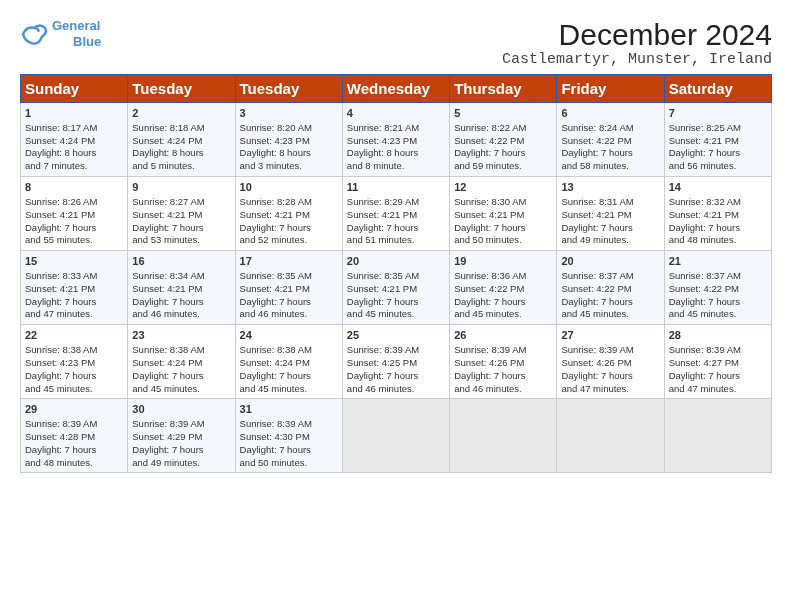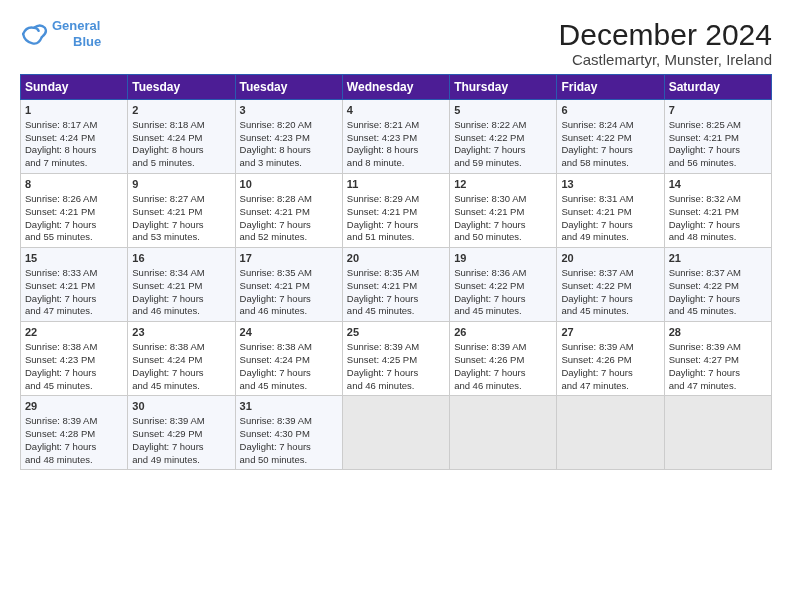--- a/index.html
+++ b/index.html
@@ -46,31 +46,32 @@
     }
     .main-title {
       font-size: 30px;
       font-weight: normal;
       color: #222;
       line-height: 1.1;
     }
     .subtitle {
       font-size: 15px;
       color: #444;
+      font-family: Liberation Mono, monospace;
     }
     .calendar {
       width: 100%;
       flex: 1;
       border-collapse: collapse;
       table-layout: fixed;
     }
     .calendar thead th {
-      background-color: #4c1d95;
+      background-color: #c2410c;
       color: #fff;
-      font-size: 12px;
+      font-size: 15px;
       font-weight: bold;
       padding: 5px 4px;
       text-align: left;
       border: 1px solid #2a5ab0;
     }
     .calendar tbody td {
       vertical-align: top;
       font-size: 9.5px;
       color: #333;
       padding: 3px 4px;

